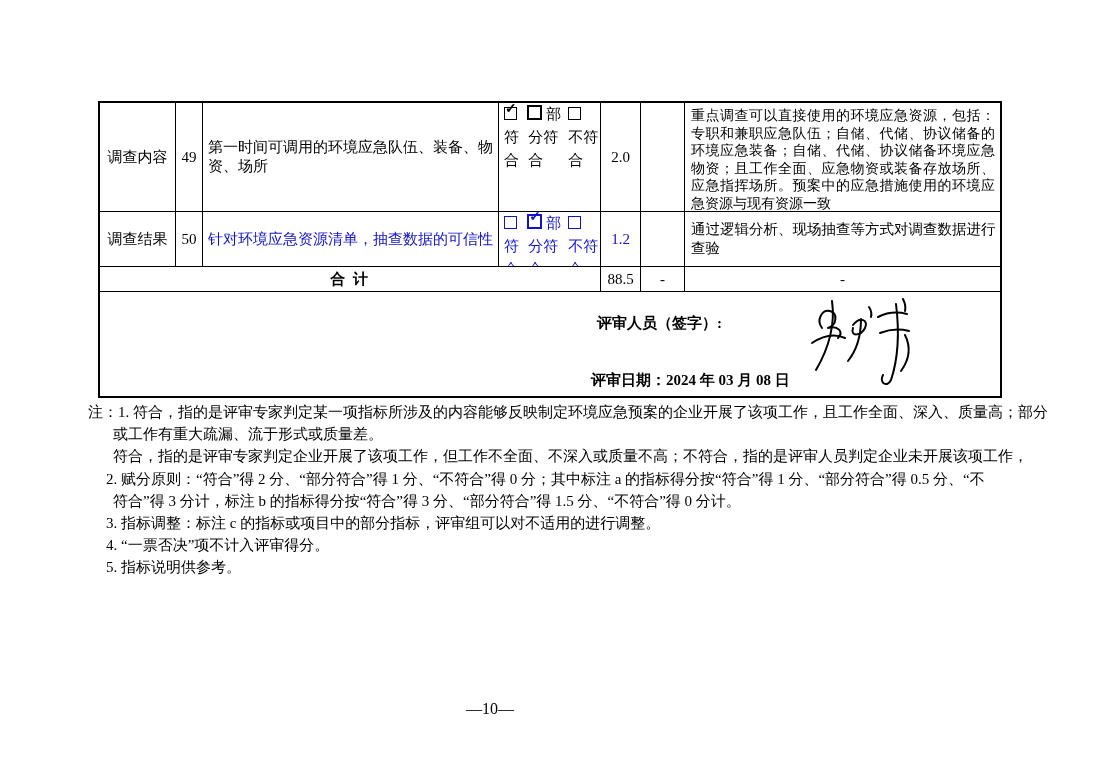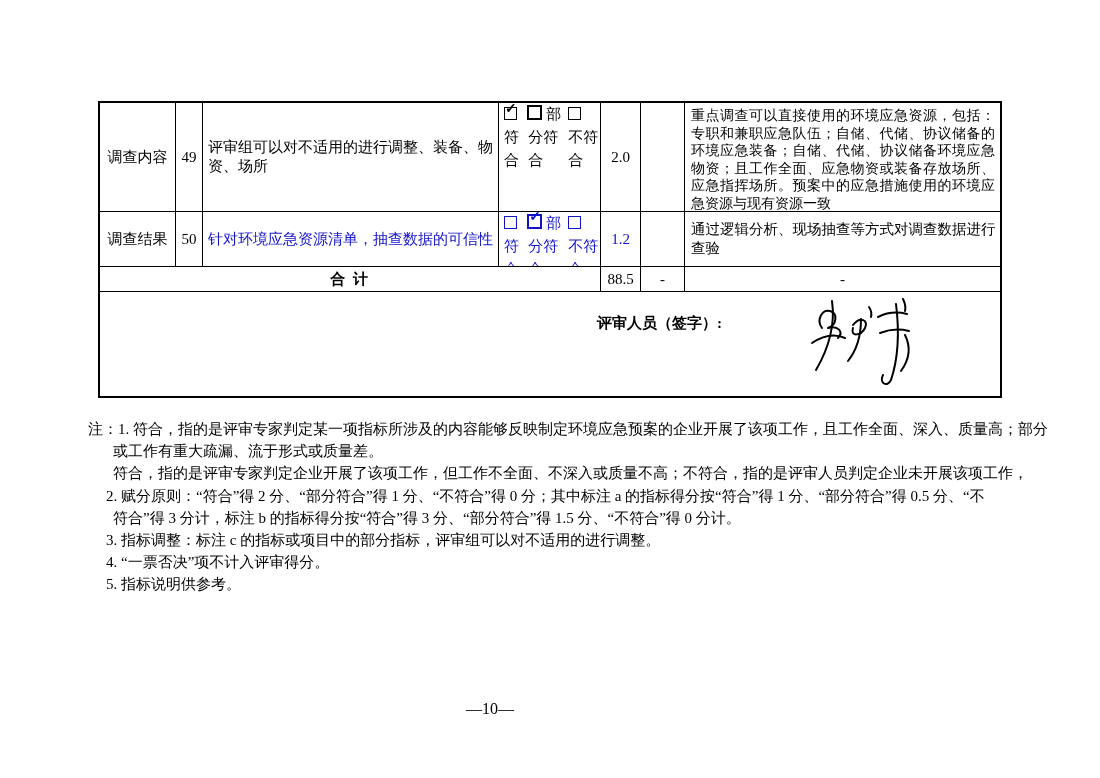--- a/index.html
+++ b/index.html
@@ -50,21 +50,21 @@
   .sig-cell{
     grid-column:1/8;border-right:none;border-bottom:none;
     position:relative;display:block;font-weight:bold;
   }
   .sig-label{position:absolute;left:497px;top:22px;font-size:15px;}
   .sig-date{position:absolute;left:491px;top:79px;font-size:15px;}
   .sig-svg{position:absolute;left:708px;top:2px;}
   
   .notes{
     position:absolute;left:88px;top:401px;width:930px;
-    font-size:15px;line-height:22.2px;margin-top:17px;
+    font-size:15px;line-height:22.2px;
   }
   .note-line{white-space:nowrap;}
   .ind-cont{padding-left:25px;}
   .ind-num{padding-left:18px;}
   
   .page-number{
     position:absolute;left:0;top:700px;width:980px;
     text-align:center;font-size:16px;
   }
 </style>
@@ -73,21 +73,21 @@
 
 <div class="doc-table">
 
   <div class="cell">
     <span>调查内容</span>
   </div>
   <div class="cell">
     <span>49</span>
   </div>
   <div class="cell item-cell">
-    <span>评审组可以对不适用的进行调整、装备、物资、场所</span>
+    <span>第一时间可调用的环境应急队伍、装备、物资、场所</span>
   </div>
   <div class="cell options-cell">
     <span><span class="cb checked"></span><span>符合</span></span>
     <span><span class="cb thick"></span><span>部分符合</span></span>
     <span><span class="cb"></span><span>不符合</span></span>
   </div>
   <div class="cell">
     <span>2.0</span>
   </div>
   <div class="cell">
@@ -144,20 +144,21 @@
         <path d="M45 31 C52 22 61 26 57 34 C53 42 42 43 45 34"></path>
         <path d="M53 25 C53 43 48 57 40 67"></path>
         <path d="M61 13 C63 16 64 19 63 23"></path>
         <path d="M70 23 C80 18 91 18 99 20"></path>
         <path d="M72 39 C82 35 93 35 101 37"></path>
         <path d="M88 10 C91 34 91 62 83 86 C79 94 71 89 75 81"></path>
         <path d="M95 5 C97 9 98 13 97 17"></path>
         <path d="M97 41 C103 53 101 66 93 77"></path>
       </g>
     </svg>
+    <span class="sig-date">评审日期：2024 年 03 月 08 日</span>
   </div>
 </div>
 
 <div class="notes">
   <div class="note-line">注：1. 符合，指的是评审专家判定某一项指标所涉及的内容能够反映制定环境应急预案的企业开展了该项工作，且工作全面、深入、质量高；部分</div>
   <div class="note-line ind-cont">或工作有重大疏漏、流于形式或质量差。</div>
   <div class="note-line ind-cont">符合，指的是评审专家判定企业开展了该项工作，但工作不全面、不深入或质量不高；不符合，指的是评审人员判定企业未开展该项工作，</div>
   <div class="note-line ind-num">2. 赋分原则：“符合”得 2 分、“部分符合”得 1 分、“不符合”得 0 分；其中标注 a 的指标得分按“符合”得 1 分、“部分符合”得 0.5 分、“不</div>
   <div class="note-line ind-cont">符合”得 3 分计，标注 b 的指标得分按“符合”得 3 分、“部分符合”得 1.5 分、“不符合”得 0 分计。</div>
   <div class="note-line ind-num">3. 指标调整：标注 c 的指标或项目中的部分指标，评审组可以对不适用的进行调整。</div>

